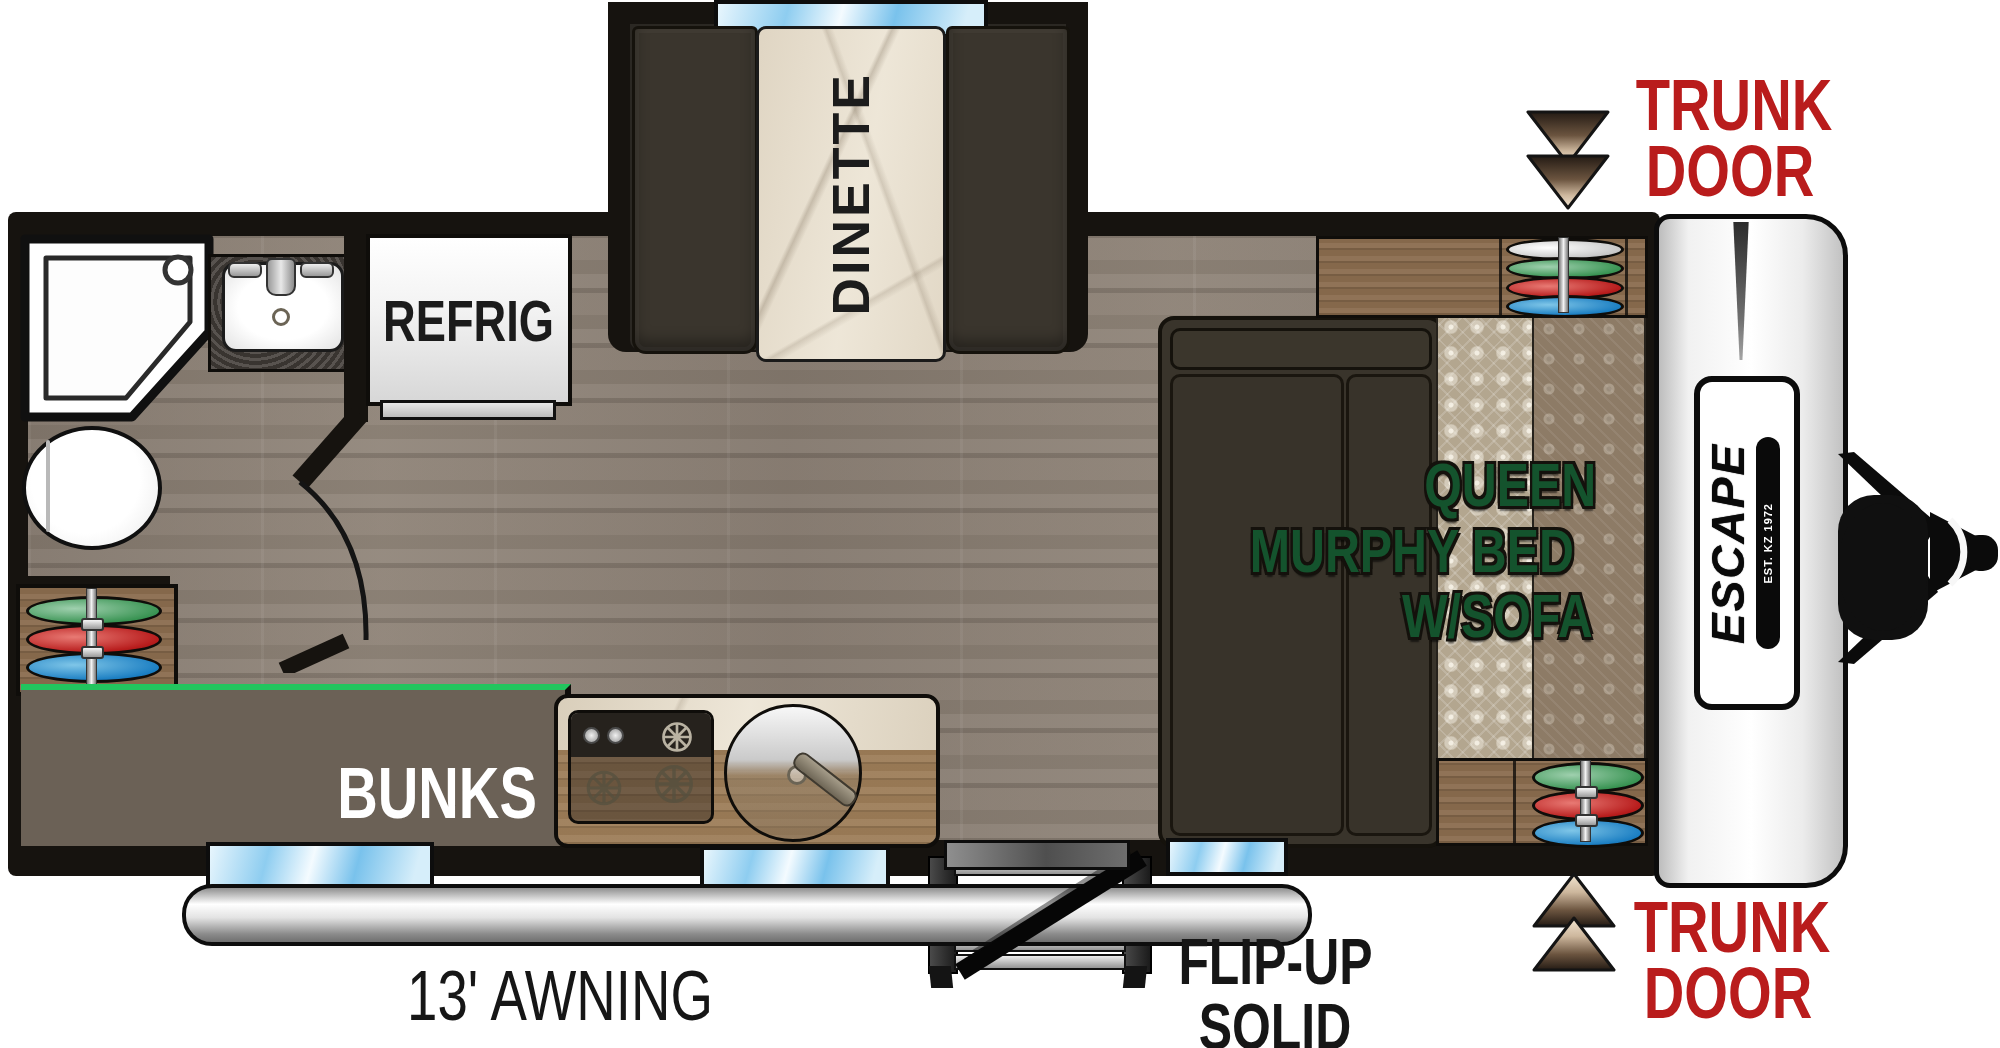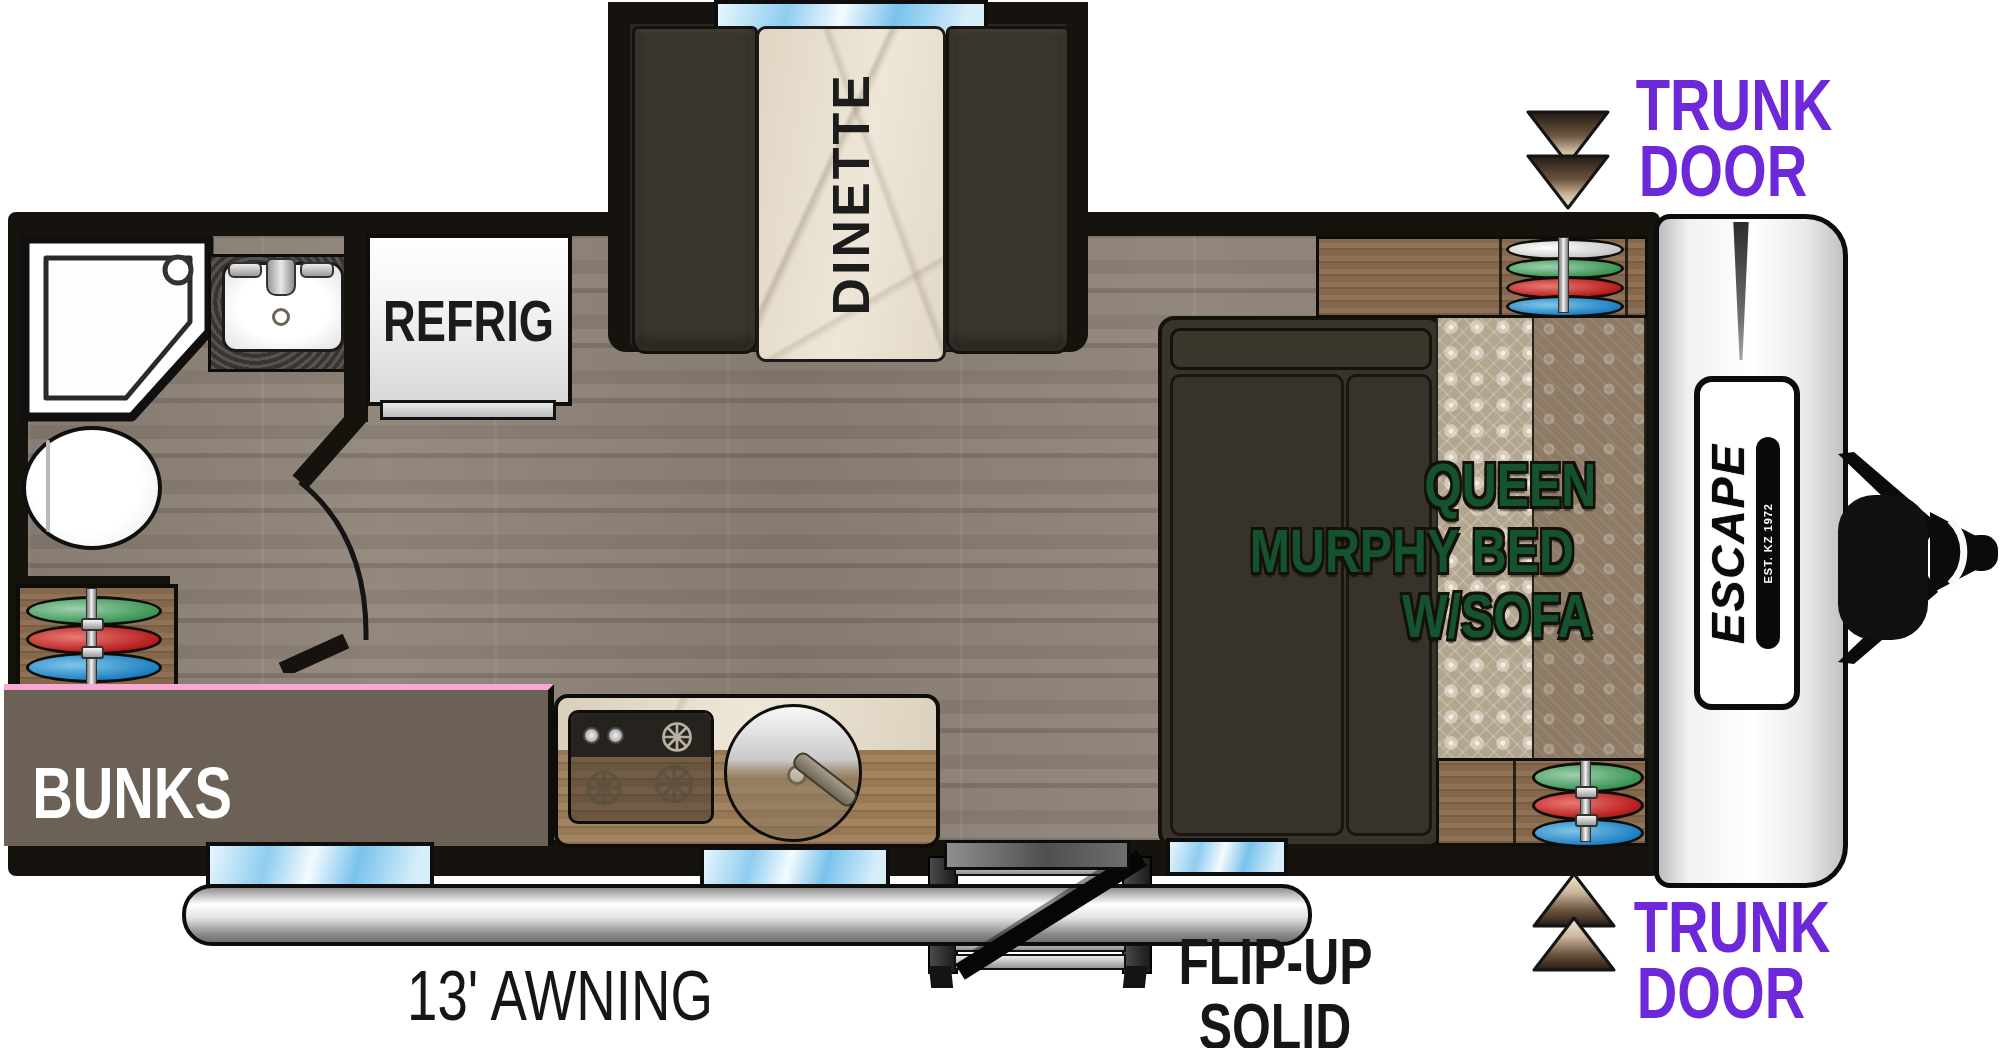--- a/index.html
+++ b/index.html
@@ -64,23 +64,23 @@
   .wardrobe{border:4px solid #0f0d0a;}
   .pole{background:linear-gradient(90deg,#777,#f2f2f2 50%,#777);border:1px solid #333;}
   .disc{border:3px solid #0f0d0a;border-radius:50%;}
   .disc.silver{background:radial-gradient(ellipse at 35% 40%,#ffffff,var(--disc-silver,#c9c9c9) 70%,#8f8f8f);}
   .disc.green {background:radial-gradient(ellipse at 35% 40%,#9fd0ae,var(--disc-green,#35914f) 75%,#1d5c33);}
   .disc.red   {background:radial-gradient(ellipse at 35% 40%,#e87a74,var(--disc-red,#b81d1d) 70%,#7e0f0f);}
   .disc.blue  {background:radial-gradient(ellipse at 35% 40%,#7fc6e8,var(--disc-blue,#1b7ec2) 72%,#0f5587);}
   .collar{background:linear-gradient(#f5f5f5,#9a9a9a);border:2px solid #333;border-radius:3px;}
 
   
-  .bunks{left:4px;top:684px;width:544px;height:156px;background:var(--bunks,#6b6156);
-    border-top:6px solid #f9a8d4;border-right:6px solid #0f0d0a;
-    display:flex;align-items:flex-start;justify-content:flex-start;}
+  .bunks{left:21px;top:684px;width:544px;height:156px;background:var(--bunks,#6b6156);
+    border-top:6px solid #22c55e;border-right:6px solid #0f0d0a;
+    display:flex;align-items:flex-start;justify-content:flex-end;}
 
   
   .counter{left:554px;top:694px;width:378px;height:146px;border:4px solid #0f0d0a;border-radius:14px;overflow:hidden;}
   .counter-top{height:52px;background-color:var(--marble,#ebe3d3);
     background-image:linear-gradient(100deg,rgba(190,175,150,.4),rgba(250,246,238,.2) 50%,rgba(190,175,150,.35)),
       linear-gradient(115deg,transparent 0 30%,rgba(120,105,85,.25) 31%,transparent 33%);}
   .counter-base{height:94px;background-color:#9c7c57;
     background-image:repeating-linear-gradient(0deg,rgba(0,0,0,.12) 0 2px,rgba(255,255,255,.06) 2px 9px,rgba(0,0,0,.03) 9px 16px);}
   .stove{left:568px;top:710px;width:140px;height:108px;border:3px solid #0f0d0a;border-radius:10px;
     background:rgba(34,30,26,.38);overflow:hidden;}
@@ -134,21 +134,21 @@
     clip-path:polygon(18% 0,82% 0,56% 100%,44% 100%);
     background:linear-gradient(180deg,#2c2c2c,#6f6f6f 70%,#a5a5a5);}
   .badge{left:1694px;top:376px;width:94px;height:322px;background:#fff;border:6px solid #0c0c0c;border-radius:18px;}
   .badge-text{position:absolute;left:0px;top:8px;bottom:8px;width:56px;display:flex;align-items:center;justify-content:center;
     font-style:italic;font-weight:900;font-size:46px;letter-spacing:2px;color:#0a0a0a;
     text-shadow:0 0 1px #000;}
   .badge-pill{position:absolute;left:56px;top:50%;transform:translateY(-50%);width:24px;height:212px;background:#0a0a0a;
     border-radius:12px;display:flex;align-items:center;justify-content:center;}
   .badge-pill-text{color:#fff;font-weight:bold;font-size:11px;letter-spacing:1px;}
   .cond{display:inline-block;transform:scaleX(.78);transform-origin:center;}
-  .trunk-label{width:230px;text-align:center;font-size:72px;font-weight:bold;color:#6d28d9;line-height:.92;}
+  .trunk-label{width:230px;text-align:right;font-size:72px;font-weight:bold;color:#b91c1c;line-height:.92;}
   .murphy-label{left:1170px;top:452px;width:450px;text-align:right;font-size:62px;font-weight:bold;color:#14532d;line-height:1.06;
     text-shadow:-3px -3px 0 #14110c,3px -3px 0 #14110c,-3px 3px 0 #14110c,3px 3px 0 #14110c,0 5px 2px rgba(0,0,0,.55);}
   .awning-label{left:320px;top:956px;width:480px;text-align:center;font-size:70px;font-weight:normal;color:#161616;}
   .steps-label{left:1070px;top:930px;width:410px;text-align:center;font-size:64px;font-weight:bold;color:#161616;line-height:1.02;}
   .refrig-label{font-size:58px;font-weight:bold;color:#1b1b1b;}
   .bunks-label{font-size:72px;font-weight:bold;color:#fff;padding-top:62px;}
 </style>
 </head>
 <body>
 

